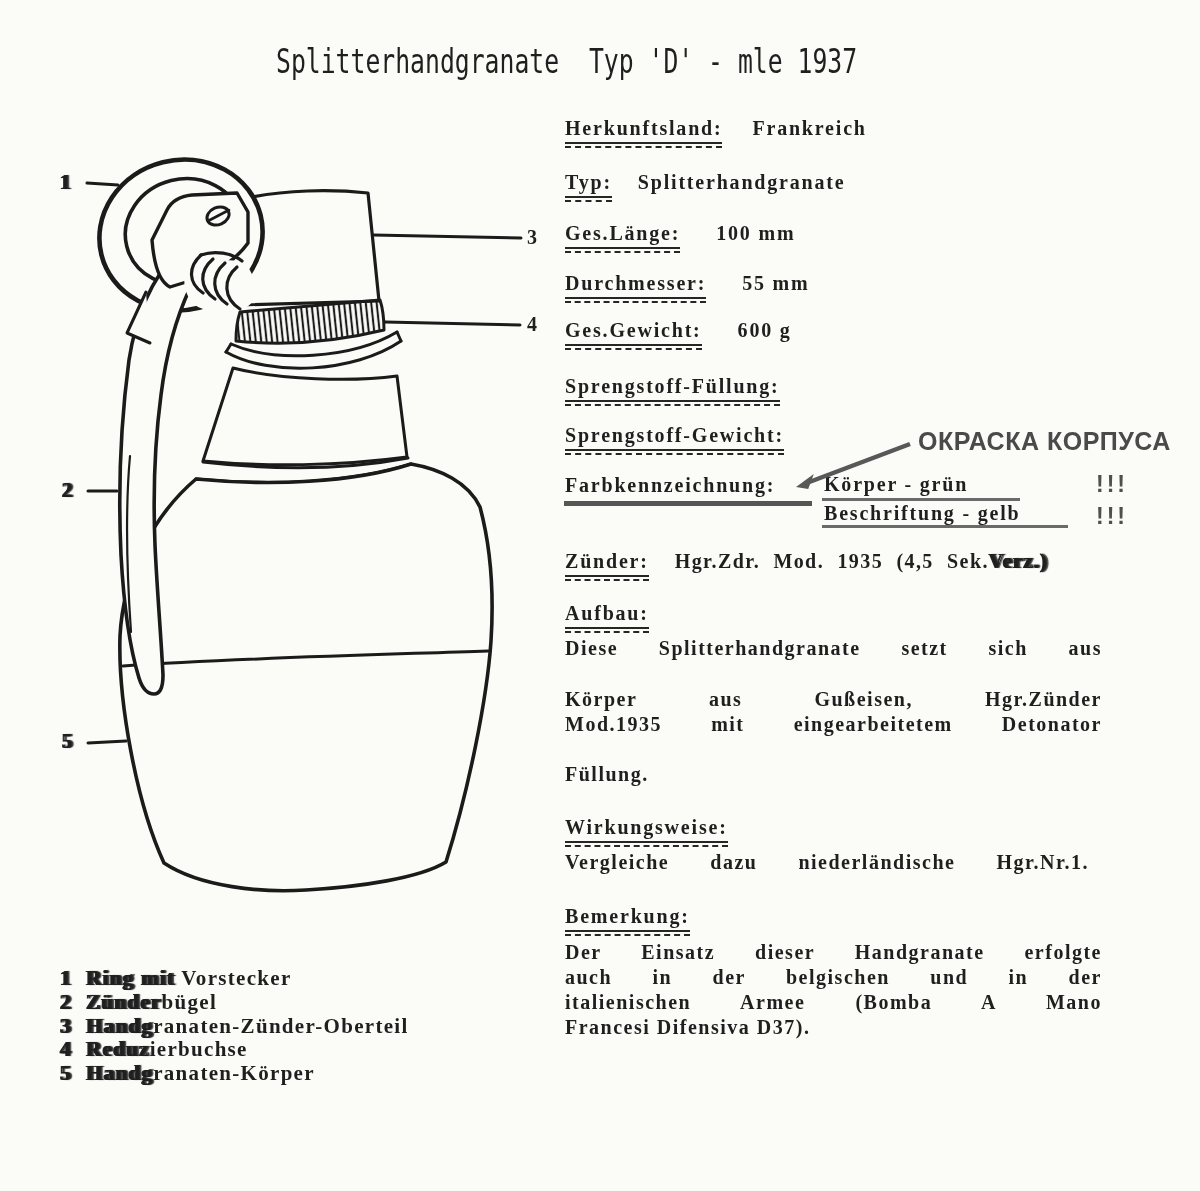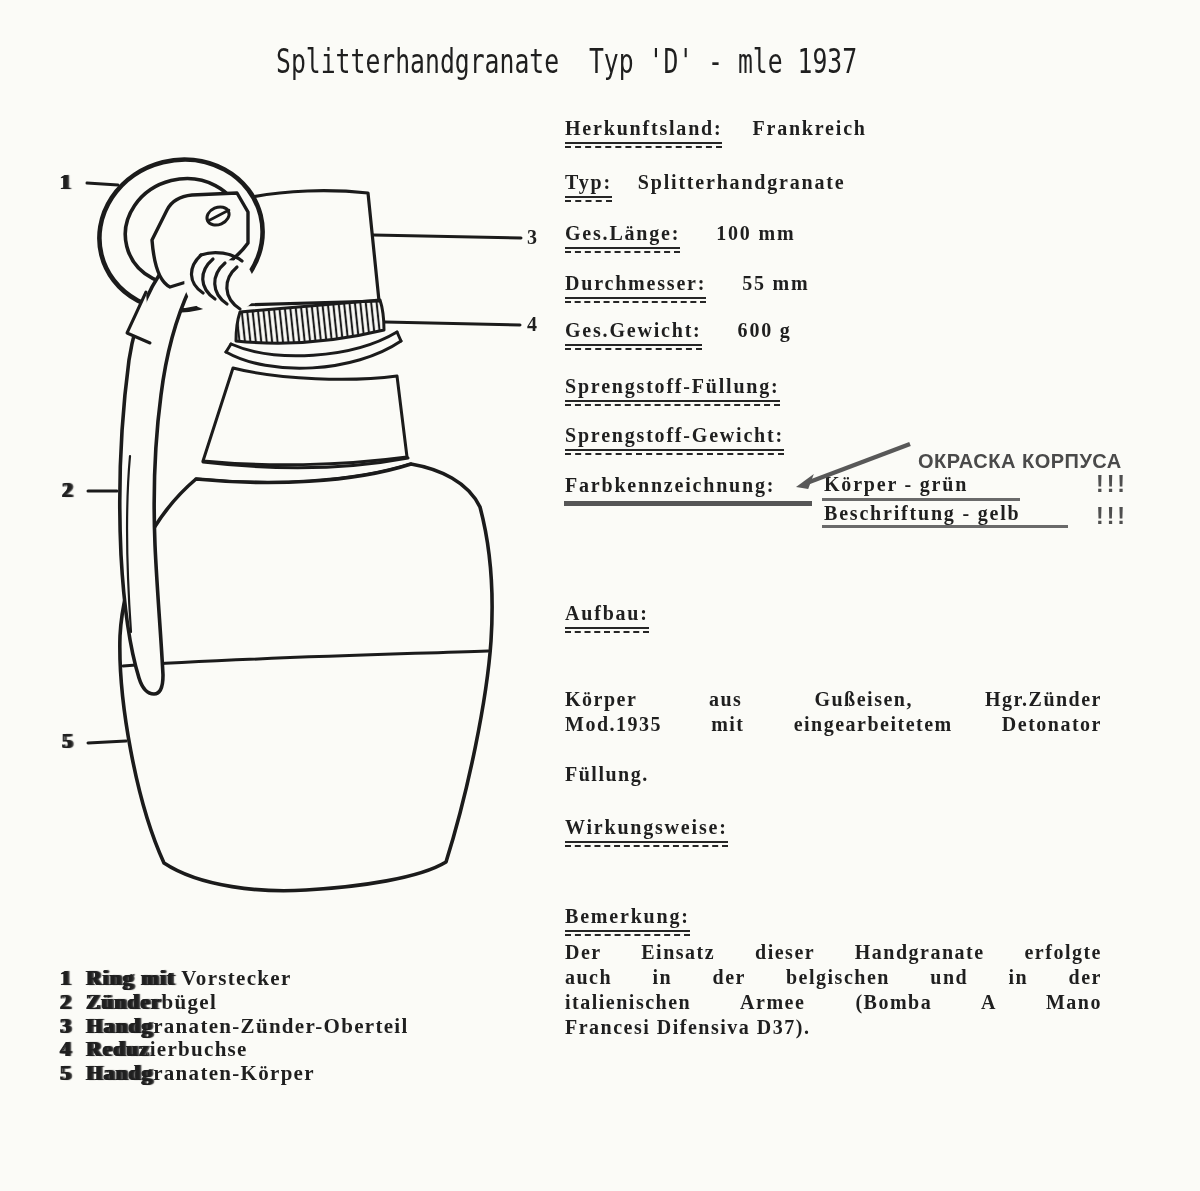--- a/index.html
+++ b/index.html
@@ -147,37 +147,43 @@
   <div class="gray-bar" style="left:822px;top:498px;width:198px;height:3px;"></div>
 
   <div class="row" style="left:824px;top:502px;">
     <span class="val">Beschriftung - gelb</span>
   </div>
   <div class="gray-bar" style="left:822px;top:525px;width:246px;height:3px;"></div>
 
   <div class="marks" style="left:1096px;top:471px;">!!!</div>
   <div class="marks" style="left:1096px;top:503px;">!!!</div>
 
-  <div class="ann" style="left:918px;top:450px;font-size:20px;letter-spacing:0.5px;">ОКРАСКА КОРПУСА</div>
+  <div class="ann" style="left:918px;top:427px;font-size:25px;letter-spacing:0.5px;">ОКРАСКА КОРПУСА</div>
   <svg class="abs" style="left:780px;top:430px;" width="150" height="66" viewBox="0 0 150 66">
     <path d="M130,14 L28,52.5" stroke="#585858" stroke-width="4.5" fill="none"></path>
     <polygon points="16,57 33.8,43.9 28.2,58.9" fill="#585858"></polygon>
   </svg>
 
+  <div class="row" style="left:565px;top:550px;">
+    <span class="lab"><span class="u"><span>Zünder:</span></span></span>
+    <span class="val" style="margin-left:22px;word-spacing:7px;letter-spacing:1.4px;">Hgr.Zdr. Mod. 1935 (4,5 Sek.</span><span class="val smudge" style="letter-spacing:1.4px;">Verz.)</span>
+  </div>
 
   <div class="row" style="left:565px;top:602px;">
     <span class="lab"><span class="u"><span>Aufbau:</span></span></span>
   </div>
+  <div class="pline" style="top:637px;">Diese Splitterhandgranate setzt sich aus</div>
   <div class="pline" style="top:688px;">Körper aus Gußeisen, Hgr.Zünder</div>
   <div class="pline" style="top:713px;">Mod.1935 mit eingearbeitetem Detonator</div>
   <div class="pline last" style="top:763px;">Füllung.</div>
 
   <div class="row" style="left:565px;top:816px;">
     <span class="lab"><span class="u"><span>Wirkungsweise:</span></span></span>
   </div>
+  <div class="pline" style="top:851px;width:524px;">Vergleiche dazu niederländische Hgr.Nr.1.</div>
 
   <div class="row" style="left:565px;top:905px;">
     <span class="lab"><span class="u"><span>Bemerkung:</span></span></span>
   </div>
   <div class="pline" style="top:941px;">Der Einsatz dieser Handgranate erfolgte</div>
   <div class="pline" style="top:966px;">auch in der belgischen und in der</div>
   <div class="pline" style="top:991px;">italienischen Armee (Bomba A Mano</div>
   <div class="pline last" style="top:1016px;">Francesi Difensiva D37).</div>
 
   <div class="legend">

